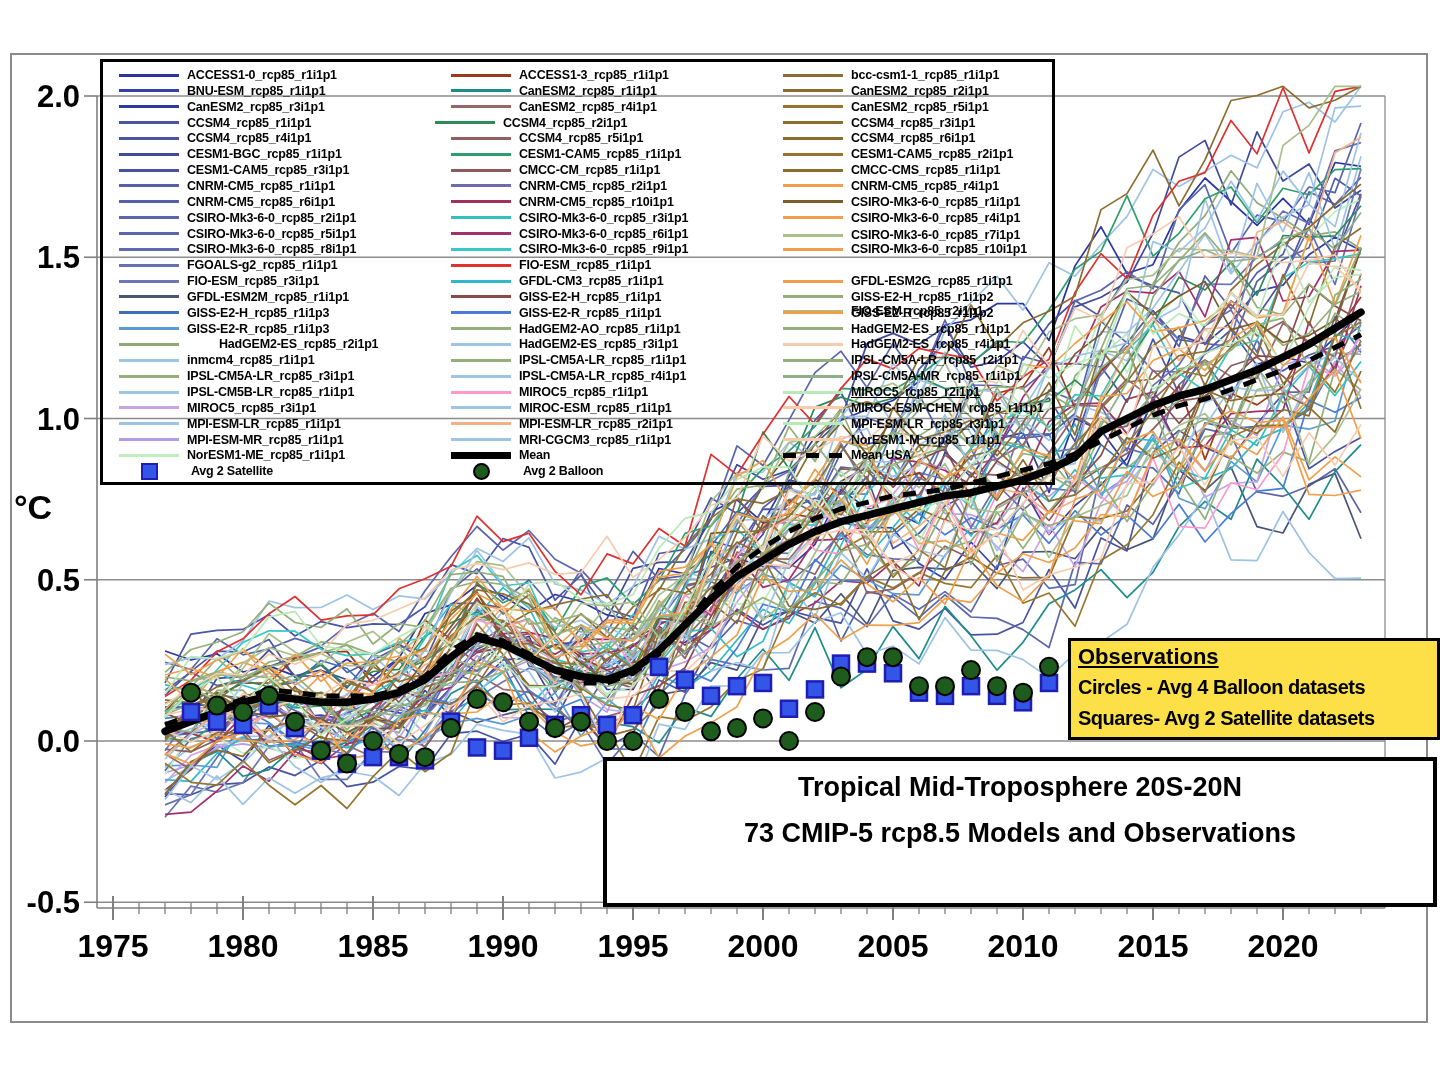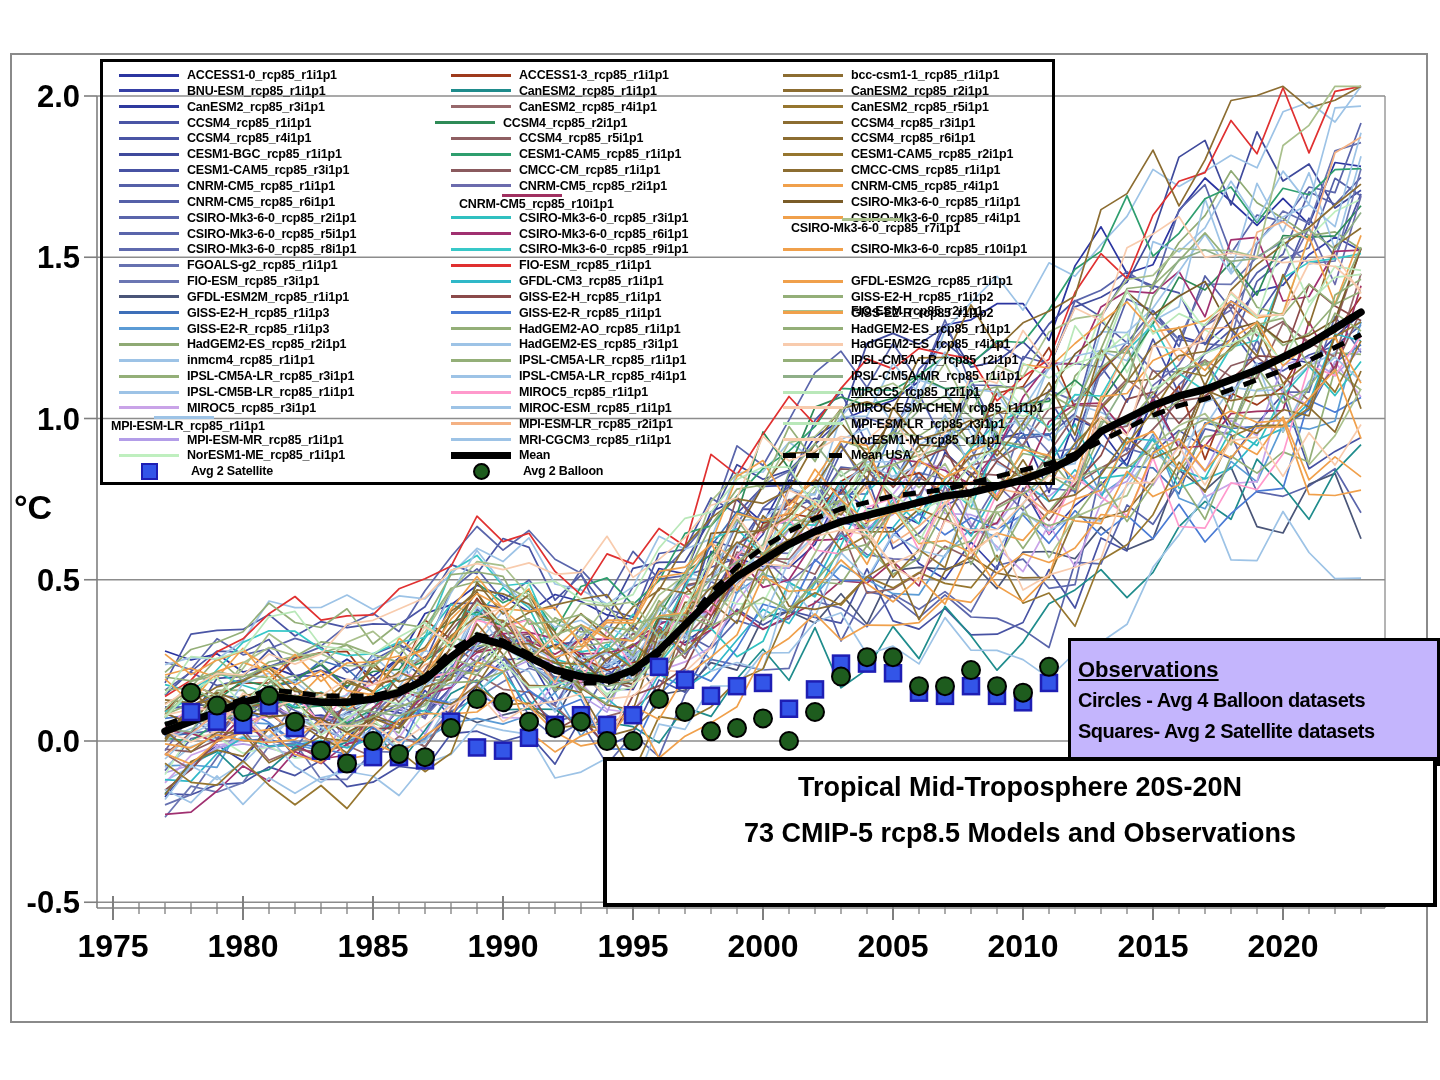--- a/index.html
+++ b/index.html
@@ -13,21 +13,21 @@
   .legend-entry{position:absolute;height:16px;display:flex;align-items:center;}
   .legend-label{font-size:12.5px;font-weight:bold;color:#000;white-space:nowrap;
        margin-left:8px;letter-spacing:-0.2px;}
   .sw-line{width:60px;height:3px;flex:none;}
   .sw-mean{width:60px;height:7px;background:#000;flex:none;}
   .sw-dash{width:60px;height:5px;flex:none;
        background:repeating-linear-gradient(90deg,#000 0 13px,transparent 13px 23px);}
   .sw-square{width:13px;height:13px;flex:none;margin-left:22px;}
   .sw-circle{width:13px;height:13px;border-radius:50%;flex:none;margin-left:22px;}
   .obs-box{position:absolute;left:1068px;top:638px;width:352px;height:94px;
-       background:#c4b5fd;border:3px solid #000;padding:14px 7px;box-sizing:content-box;}
+       background:#fde047;border:3px solid #000;padding:1px 7px;box-sizing:content-box;}
   .obs-title{font-size:22px;font-weight:bold;text-decoration:underline;line-height:30px;}
   .obs-line{font-size:20px;font-weight:bold;line-height:31px;letter-spacing:-0.5px;white-space:nowrap;}
   .title-box{position:absolute;left:603px;top:757px;width:826px;height:142px;
        background:#fff;border:4px solid #000;text-align:center;}
   .title-line{font-size:27px;font-weight:bold;line-height:46px;white-space:nowrap;}
   .title-line:first-child{margin-top:3px;}
 </style>
 </head>
 <body>
 
@@ -322,41 +322,41 @@
       <span class="legend-label">GFDL-ESM2M_rcp85_r1i1p1</span>
     </div>
     <div class="legend-entry" style="left: 16px; top: 242.75px;">
       <span class="sw-line" style="background: rgb(62, 111, 184);"></span>
       <span class="legend-label">GISS-E2-H_rcp85_r1i1p3</span>
     </div>
     <div class="legend-entry" style="left: 16px; top: 258.6px;">
       <span class="sw-line" style="background: rgb(91, 155, 213);"></span>
       <span class="legend-label">GISS-E2-R_rcp85_r1i1p3</span>
     </div>
-    <div class="legend-entry" style="left: 16px; top: 274.45px;">
+    <div class="legend-entry" style="left: 16px; top: 274.45px; gap: 32px;">
       <span class="sw-line" style="background: rgb(143, 170, 116);"></span>
       <span class="legend-label">HadGEM2-ES_rcp85_r2i1p1</span>
     </div>
     <div class="legend-entry" style="left: 16px; top: 290.3px;">
       <span class="sw-line" style="background: rgb(157, 195, 230);"></span>
       <span class="legend-label">inmcm4_rcp85_r1i1p1</span>
     </div>
     <div class="legend-entry" style="left: 16px; top: 306.15px;">
       <span class="sw-line" style="background: rgb(148, 175, 120);"></span>
       <span class="legend-label">IPSL-CM5A-LR_rcp85_r3i1p1</span>
     </div>
     <div class="legend-entry" style="left: 16px; top: 322px;">
       <span class="sw-line" style="background: rgb(157, 195, 230);"></span>
       <span class="legend-label">IPSL-CM5B-LR_rcp85_r1i1p1</span>
     </div>
     <div class="legend-entry" style="left: 16px; top: 337.85px;">
       <span class="sw-line" style="background: rgb(201, 163, 232);"></span>
       <span class="legend-label">MIROC5_rcp85_r3i1p1</span>
     </div>
-    <div class="legend-entry" style="left: 0; top: 353.7px; flex-direction: column;">
+    <div class="legend-entry" style="left: 16px; top: 353.7px;">
       <span class="sw-line" style="background: rgb(157, 195, 230);"></span>
       <span class="legend-label">MPI-ESM-LR_rcp85_r1i1p1</span>
     </div>
     <div class="legend-entry" style="left: 16px; top: 369.55px;">
       <span class="sw-line" style="background: rgb(179, 157, 232);"></span>
       <span class="legend-label">MPI-ESM-MR_rcp85_r1i1p1</span>
     </div>
     <div class="legend-entry" style="left: 16px; top: 385.4px;">
       <span class="sw-line" style="background: rgb(191, 239, 191);"></span>
       <span class="legend-label">NorESM1-ME_rcp85_r1i1p1</span>
@@ -390,21 +390,21 @@
       <span class="legend-label">CESM1-CAM5_rcp85_r1i1p1</span>
     </div>
     <div class="legend-entry" style="left: 348px; top: 100.1px;">
       <span class="sw-line" style="background: rgb(138, 90, 94);"></span>
       <span class="legend-label">CMCC-CM_rcp85_r1i1p1</span>
     </div>
     <div class="legend-entry" style="left: 348px; top: 115.95px;">
       <span class="sw-line" style="background: rgb(107, 107, 173);"></span>
       <span class="legend-label">CNRM-CM5_rcp85_r2i1p1</span>
     </div>
-    <div class="legend-entry" style="left: 348px; top: 131.8px; flex-direction: column;">
+    <div class="legend-entry" style="left: 348px; top: 131.8px;">
       <span class="sw-line" style="background: rgb(160, 48, 96);"></span>
       <span class="legend-label">CNRM-CM5_rcp85_r10i1p1</span>
     </div>
     <div class="legend-entry" style="left: 348px; top: 147.65px;">
       <span class="sw-line" style="background: rgb(48, 192, 192);"></span>
       <span class="legend-label">CSIRO-Mk3-6-0_rcp85_r3i1p1</span>
     </div>
     <div class="legend-entry" style="left: 348px; top: 163.5px;">
       <span class="sw-line" style="background: rgb(160, 48, 112);"></span>
       <span class="legend-label">CSIRO-Mk3-6-0_rcp85_r6i1p1</span>
@@ -502,21 +502,21 @@
       <span class="legend-label">CNRM-CM5_rcp85_r4i1p1</span>
     </div>
     <div class="legend-entry" style="left: 680px; top: 131.8px;">
       <span class="sw-line" style="background: rgb(122, 92, 40);"></span>
       <span class="legend-label">CSIRO-Mk3-6-0_rcp85_r1i1p1</span>
     </div>
     <div class="legend-entry" style="left: 680px; top: 147.65px;">
       <span class="sw-line" style="background: rgb(240, 160, 75);"></span>
       <span class="legend-label">CSIRO-Mk3-6-0_rcp85_r4i1p1</span>
     </div>
-    <div class="legend-entry" style="left: 680px; top: 156px; flex-direction: column;">
+    <div class="legend-entry" style="left: 680px; top: 165px;">
       <span class="sw-line" style="background: rgb(169, 192, 140);"></span>
       <span class="legend-label">CSIRO-Mk3-6-0_rcp85_r7i1p1</span>
     </div>
     <div class="legend-entry" style="left: 680px; top: 179.35px;">
       <span class="sw-line" style="background: rgb(240, 160, 75);"></span>
       <span class="legend-label">CSIRO-Mk3-6-0_rcp85_r10i1p1</span>
     </div>
     <div class="legend-entry" style="left: 680px; top: 195.2px; margin-top: 46px;">
       <span class="sw-line" style="background: rgb(169, 192, 140);"></span>
       <span class="legend-label">FIO-ESM_rcp85_r2i1p1</span>

